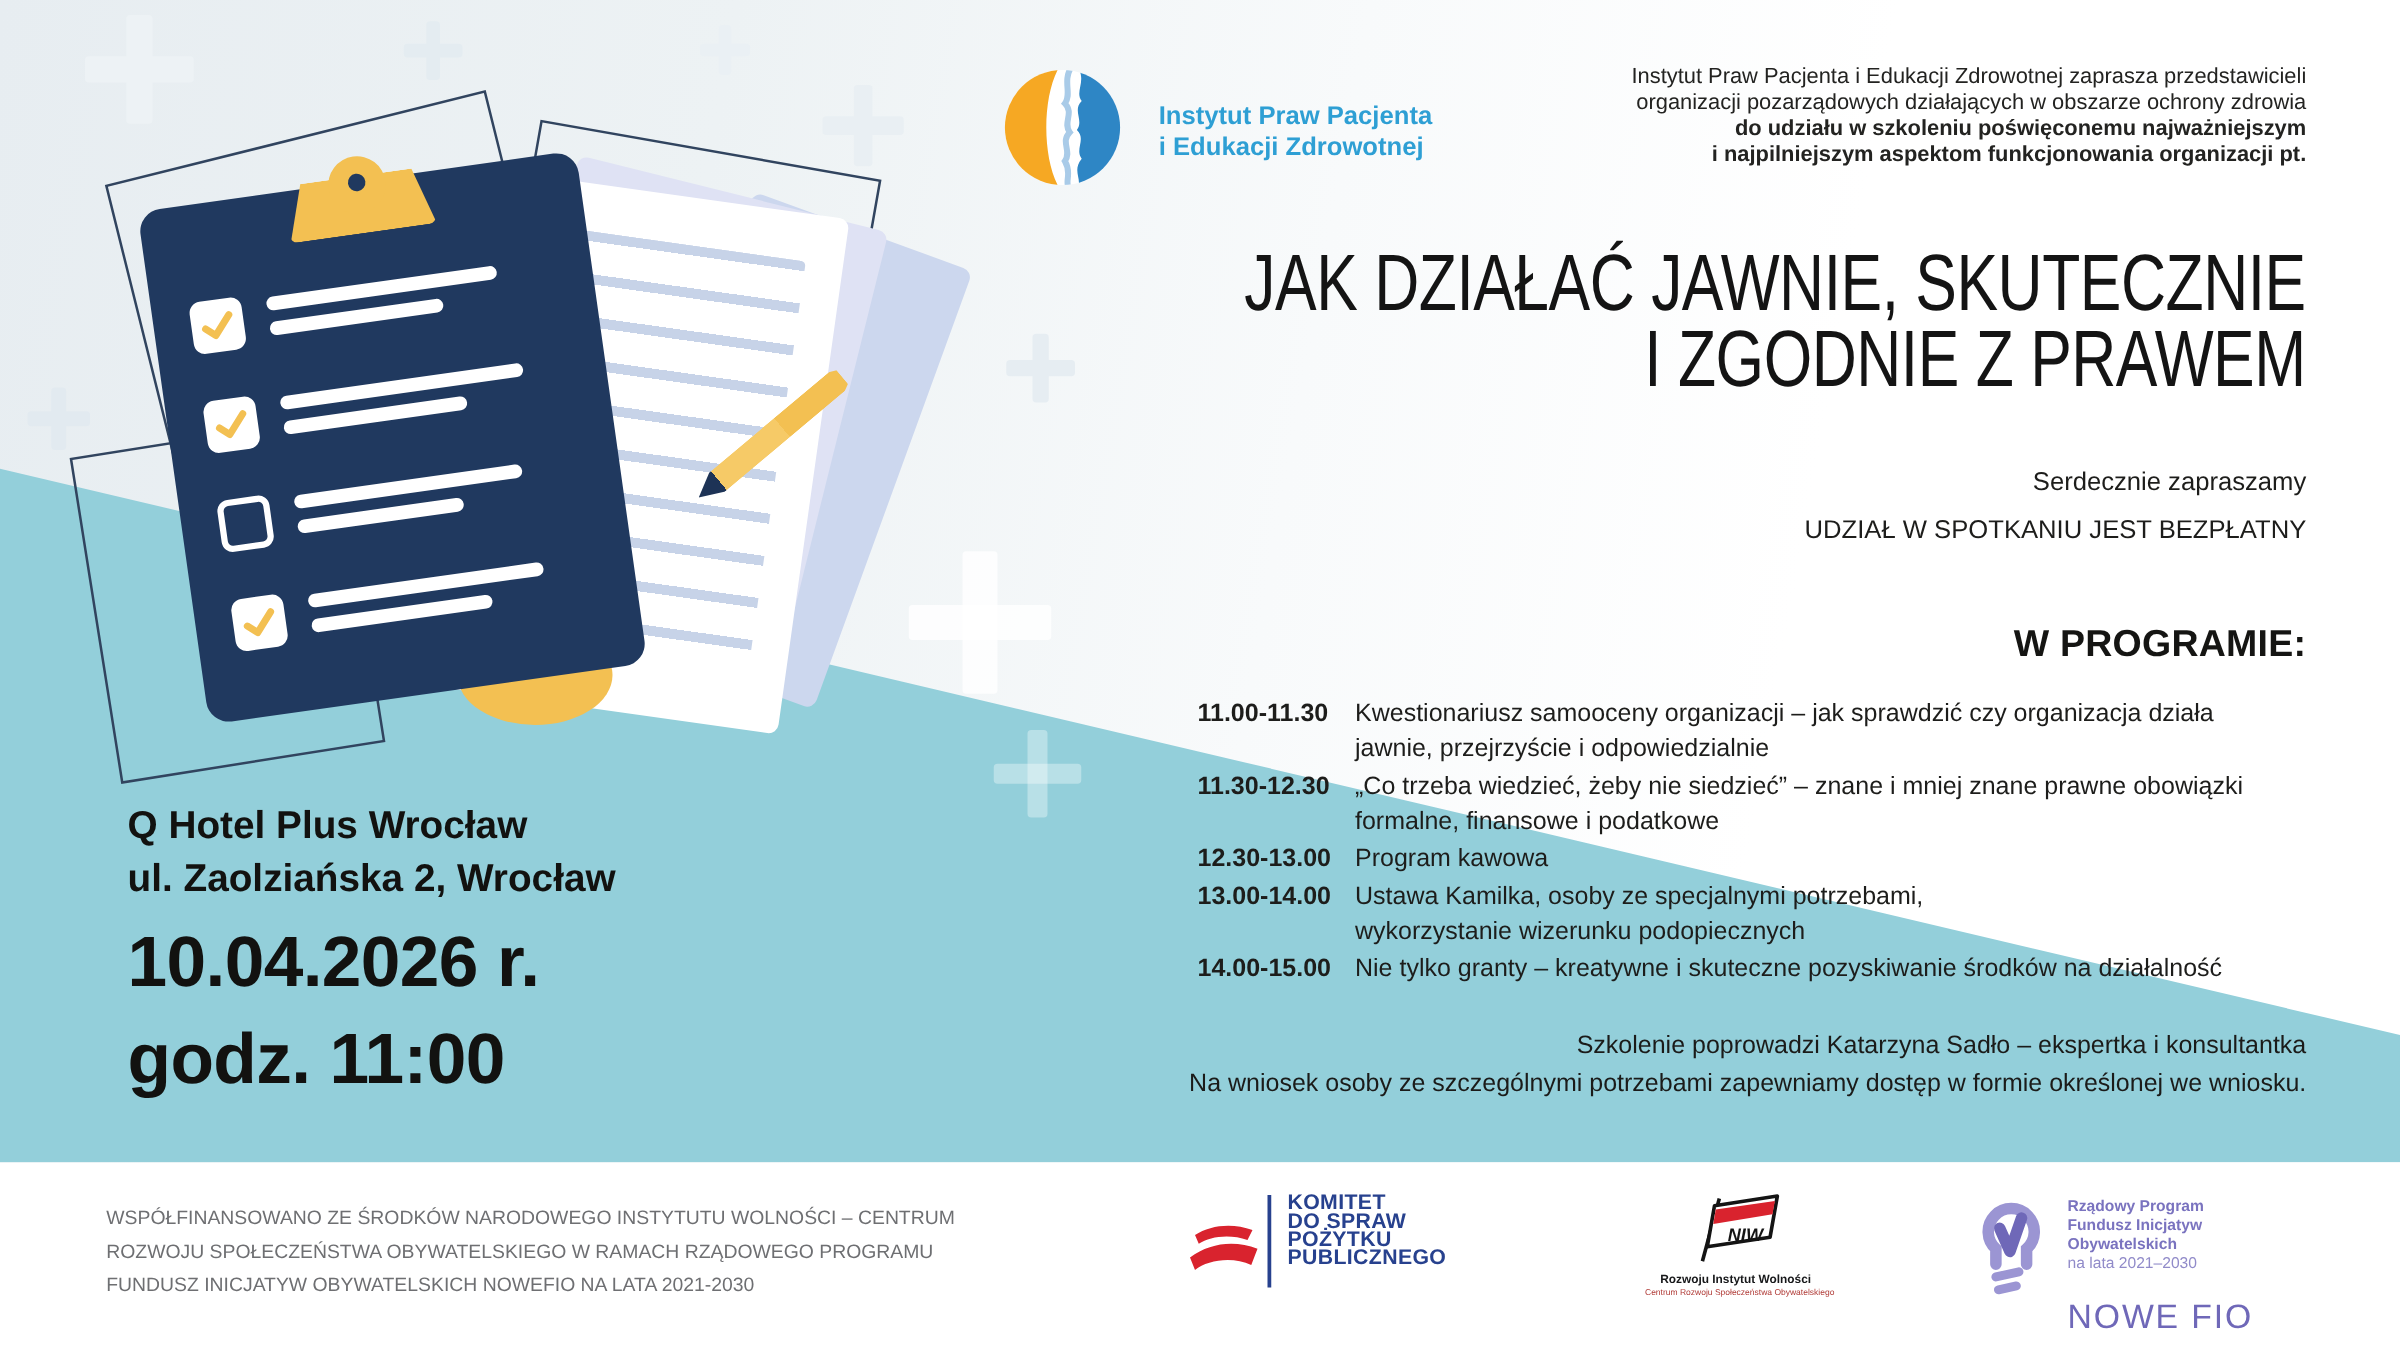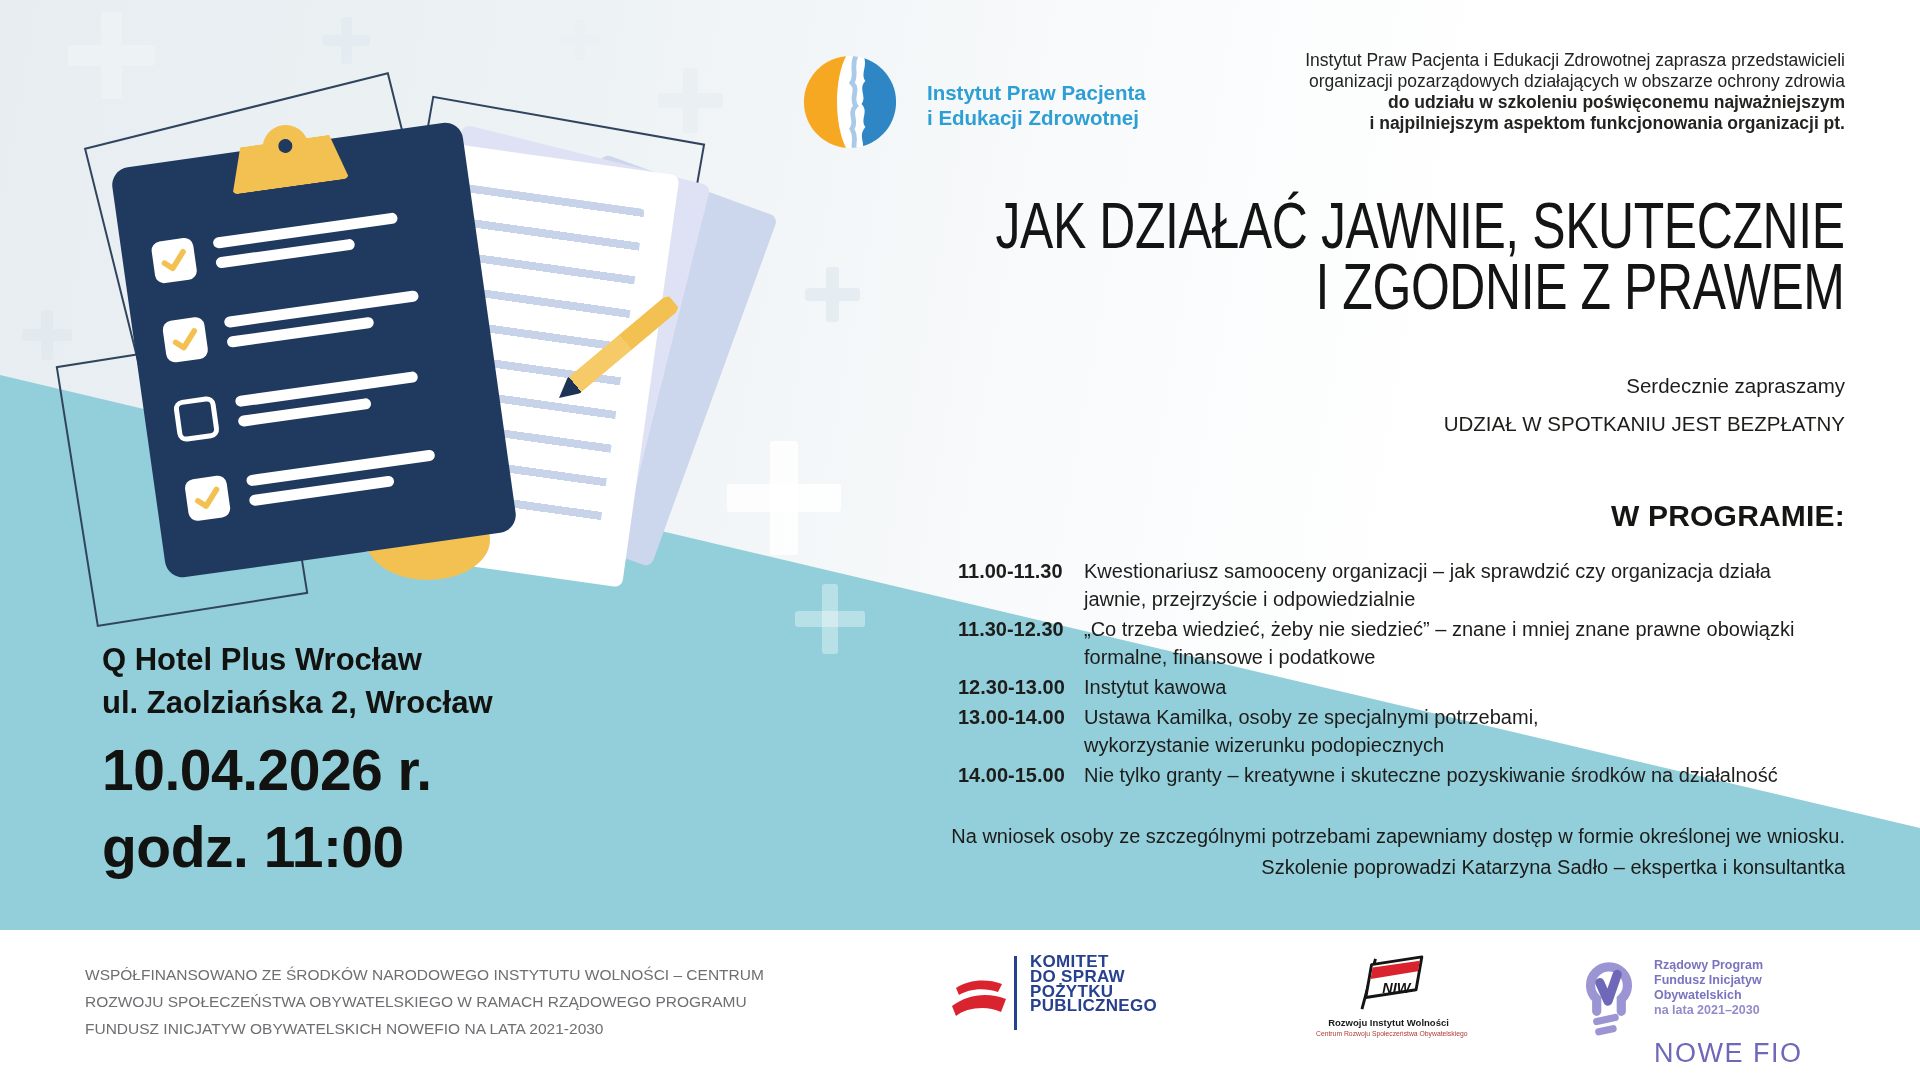--- a/index.html
+++ b/index.html
@@ -87,21 +87,21 @@
   .komitet-flag{position:absolute;left:0;top:21px;}
   .komitet-bar{position:absolute;left:66px;top:1px;width:3px;height:74px;background:#27418e;}
   .komitet-text{position:absolute;left:82px;top:0;font-size:17px;line-height:14.8px;font-weight:700;color:#27418e;letter-spacing:0.3px;white-space:nowrap;}
   .komitet-text div{margin-bottom:0;}
   .niw{position:absolute;left:1316px;top:953px;width:145px;text-align:center;z-index:5;}
   .niw-name{font-size:9.5px;font-weight:700;color:#17181a;margin-top:2px;white-space:nowrap;}
   .niw-sub{font-size:6.8px;color:#b03a36;margin-top:2px;white-space:nowrap;}
   .fio{position:absolute;left:1580px;top:954px;z-index:5;}
   .fio-text{position:absolute;left:74px;top:4px;white-space:nowrap;}
   .fio-b{font-size:12.5px;line-height:15px;font-weight:700;color:#7a73bf;}
-  .fio-r{font-size:12.5px;line-height:15px;color:#918bc9;font-weight:bold;}
+  .fio-r{font-size:12.5px;line-height:15px;color:#918bc9;}
   .fio-big{font-size:27px;letter-spacing:1.5px;color:#6f68b8;margin-top:20px;}
 </style>
 </head>
 <body>
 
 <div class="poster">
 
   <div class="plus p1"></div>
   <div class="plus p2"></div>
   <div class="plus p3"></div>
@@ -219,36 +219,36 @@
         <div class="prog-text">Kwestionariusz samooceny organizacji – jak sprawdzić czy organizacja działa
 jawnie, przejrzyście i odpowiedzialnie</div>
       </div>
       <div class="prog-row">
         <div class="prog-time">11.30-12.30</div>
         <div class="prog-text">„Co trzeba wiedzieć, żeby nie siedzieć” – znane i mniej znane prawne obowiązki
 formalne, finansowe i podatkowe</div>
       </div>
       <div class="prog-row">
         <div class="prog-time">12.30-13.00</div>
-        <div class="prog-text">Instytut kawowa</div>
+        <div class="prog-text">Program kawowa</div>
       </div>
       <div class="prog-row">
         <div class="prog-time">13.00-14.00</div>
         <div class="prog-text">Ustawa Kamilka, osoby ze specjalnymi potrzebami,
 wykorzystanie wizerunku podopiecznych</div>
       </div>
       <div class="prog-row">
         <div class="prog-time">14.00-15.00</div>
         <div class="prog-text">Nie tylko granty – kreatywne i skuteczne pozyskiwanie środków na działalność</div>
       </div>
     </div>
 
   <div class="trainer">
+    <div>Szkolenie poprowadzi Katarzyna Sadło – ekspertka i konsultantka</div>
     <div>Na wniosek osoby ze szczególnymi potrzebami zapewniamy dostęp w formie określonej we wniosku.</div>
-    <div>Szkolenie poprowadzi Katarzyna Sadło – ekspertka i konsultantka</div>
   </div>
 
   <div class="venue">
     <div class="venue-line">Q Hotel Plus Wrocław</div>
     <div class="venue-line">ul. Zaolziańska 2, Wrocław</div>
     <div class="venue-date">10.04.2026 r.</div>
     <div class="venue-date">godz. 11:00</div>
   </div>
 
   <div class="funding">

